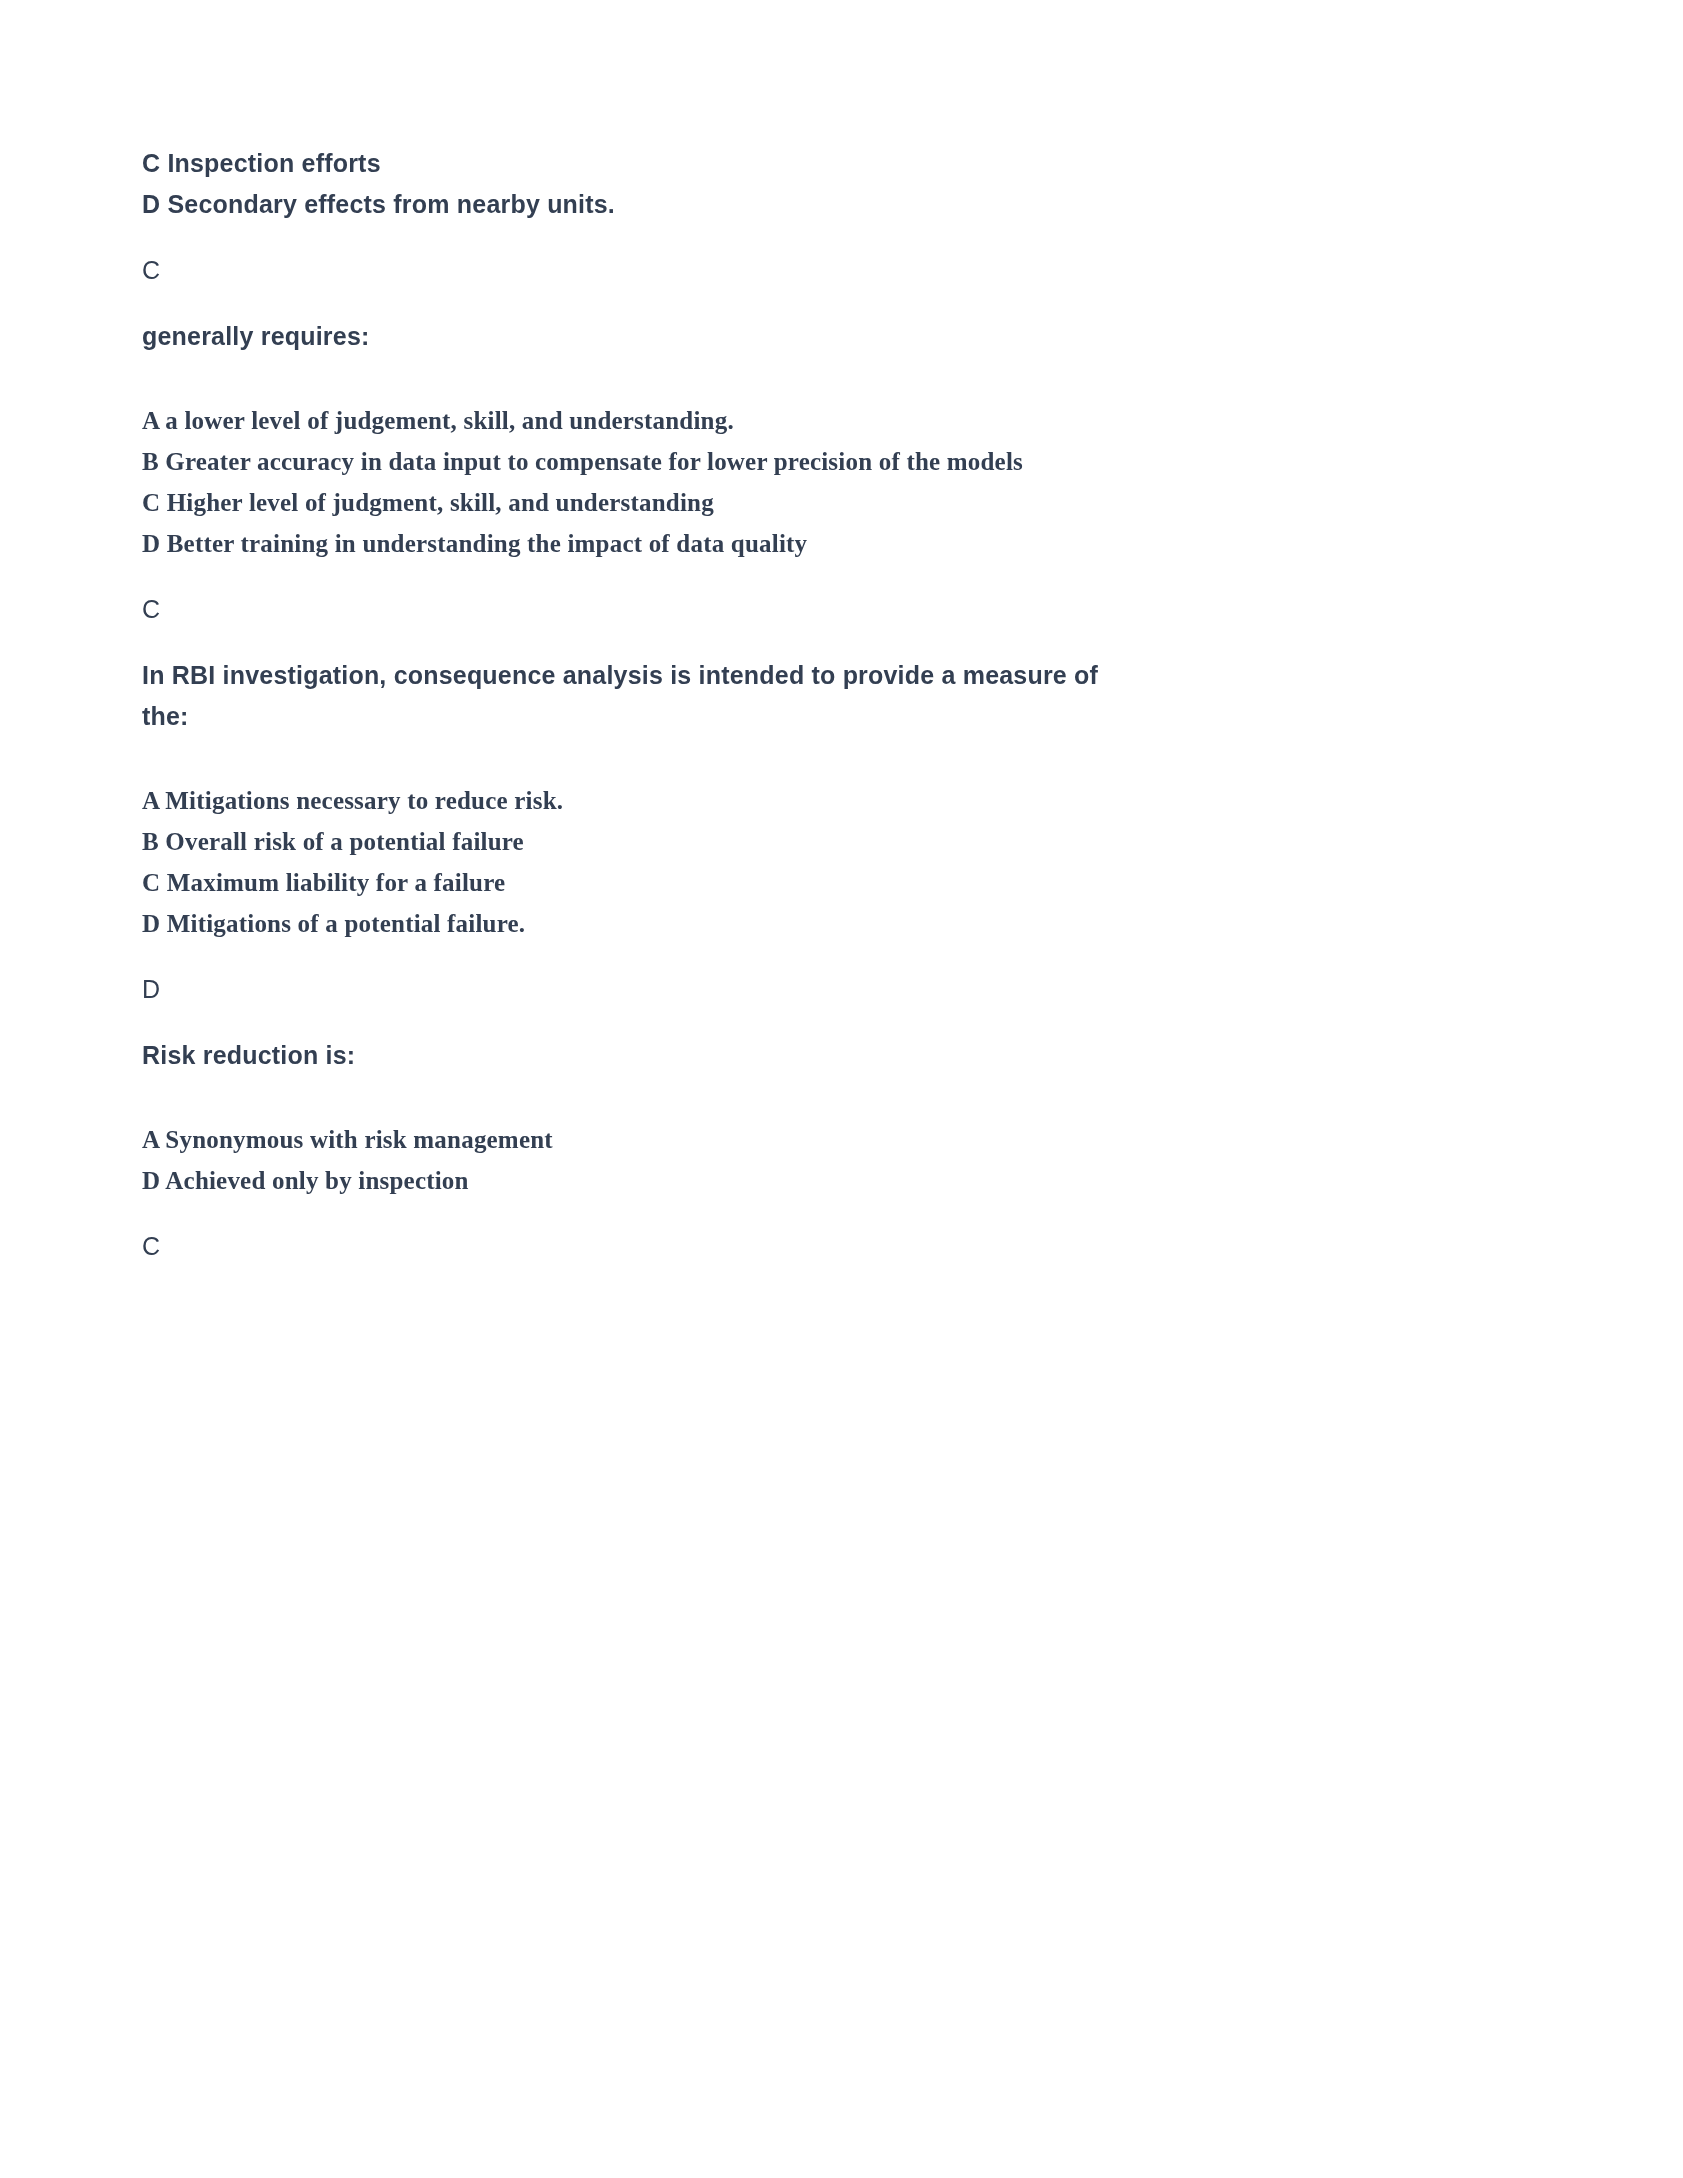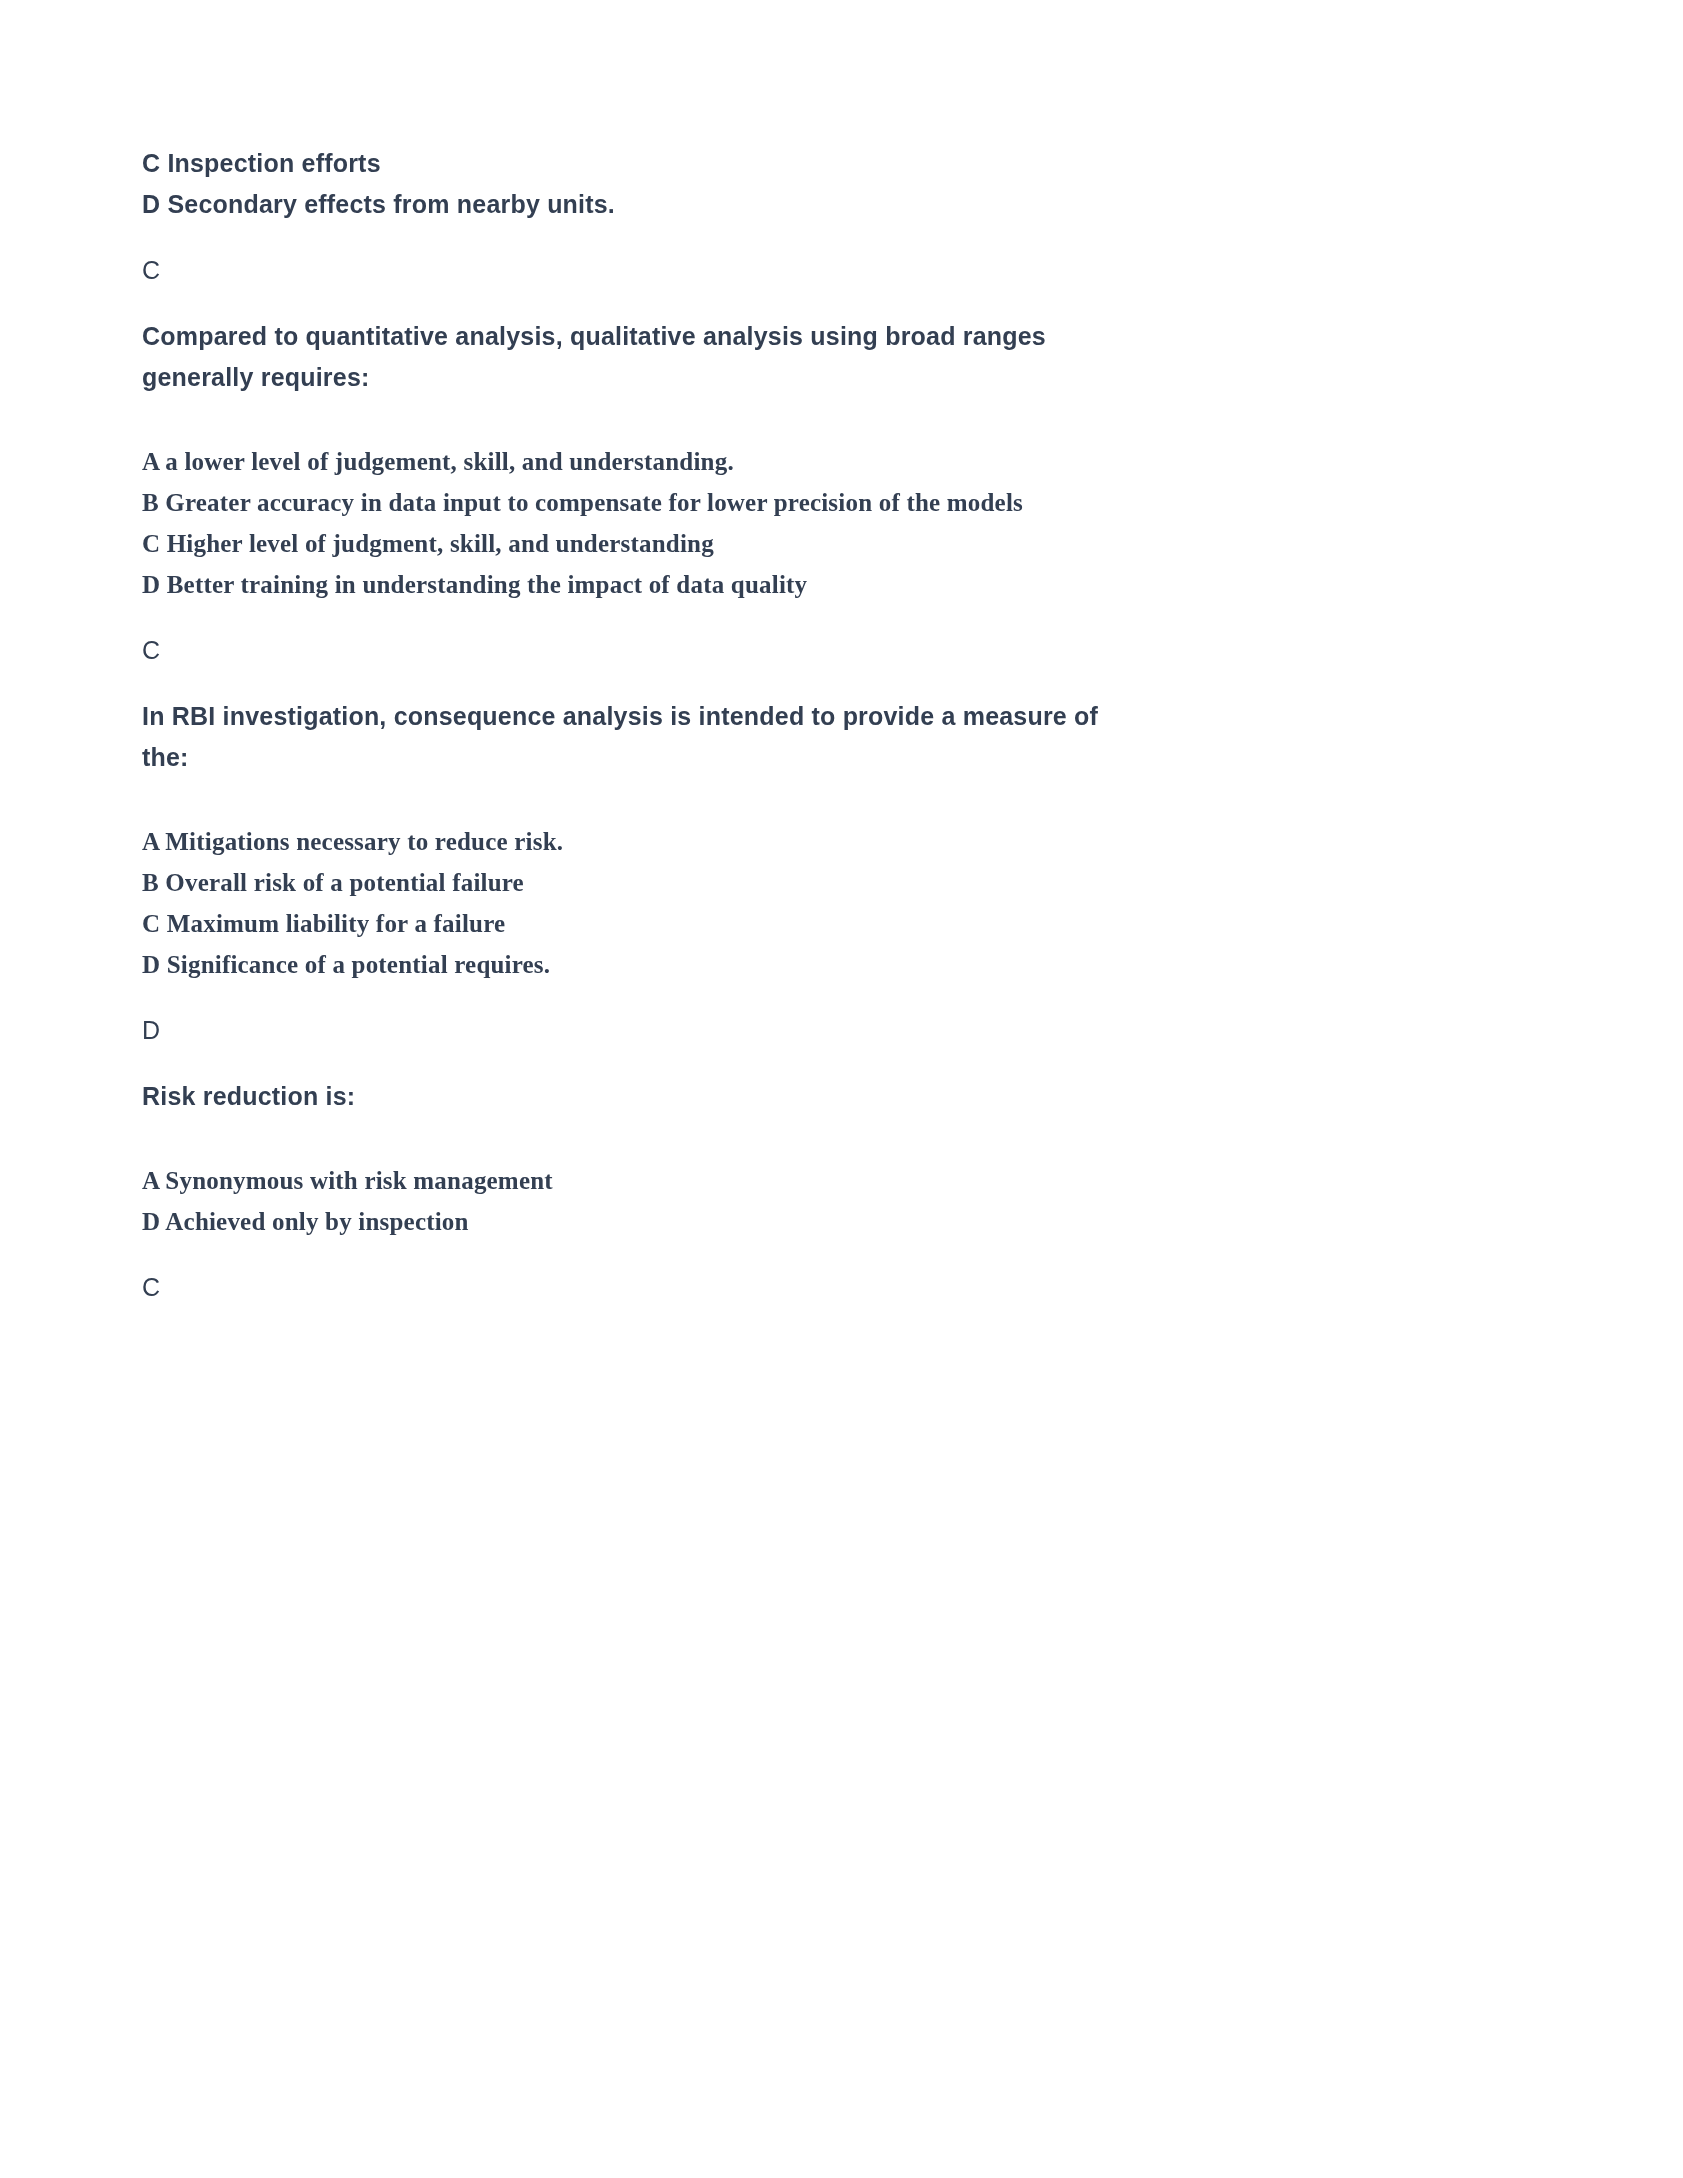--- a/index.html
+++ b/index.html
@@ -39,21 +39,20 @@
   <div class="block bold">
     <div class="line">C Inspection efforts</div>
     <div class="line">D Secondary effects from nearby units.</div>
   </div>
 
   <div class="block regular gap-m">
     <div class="line">C</div>
   </div>
 
   <div class="block bold gap-m">
-    <div class="line">Compared to quantitative analysis, qualitative analysis using broad ranges</div>
     <div class="line">generally requires:</div>
   </div>
 
   <div class="block bold gap-l">
     <div class="line">A a lower level of judgement, skill, and understanding.</div>
     <div class="line">B Greater accuracy in data input to compensate for lower precision of the models</div>
     <div class="line">C Higher level of judgment, skill, and understanding</div>
     <div class="line">D Better training in understanding the impact of data quality</div>
   </div>
 
@@ -63,21 +62,21 @@
 
   <div class="block bold gap-m">
     <div class="line">In RBI investigation, consequence analysis is intended to provide a measure of</div>
     <div class="line">the:</div>
   </div>
 
   <div class="block bold gap-l">
     <div class="line">A Mitigations necessary to reduce risk.</div>
     <div class="line">B Overall risk of a potential failure</div>
     <div class="line">C Maximum liability for a failure</div>
-    <div class="line">D Significance of a potential requires.</div>
+    <div class="line">D Mitigations of a potential failure.</div>
   </div>
 
   <div class="block regular gap-m">
     <div class="line">D</div>
   </div>
 
   <div class="block bold gap-m">
     <div class="line">Risk reduction is:</div>
   </div>
 

